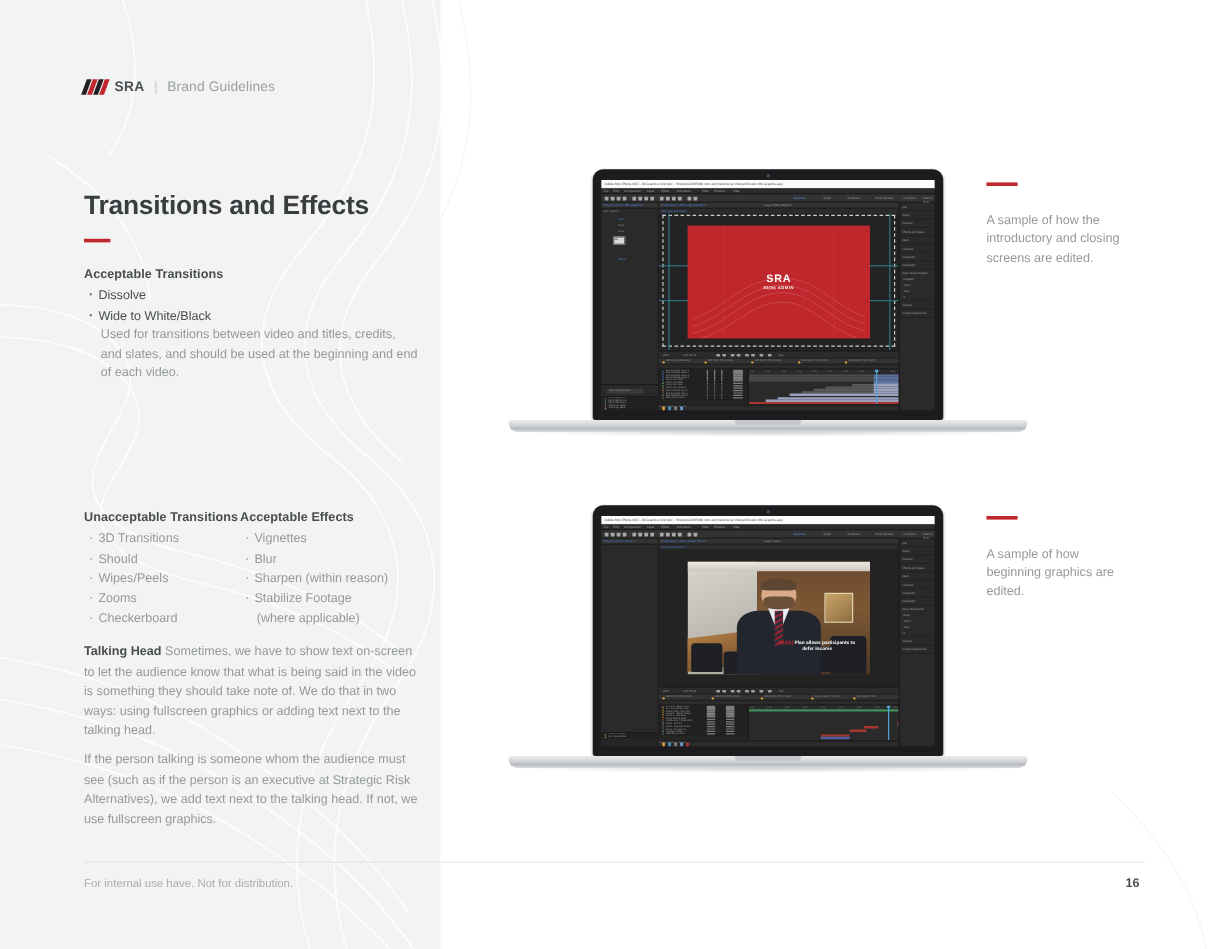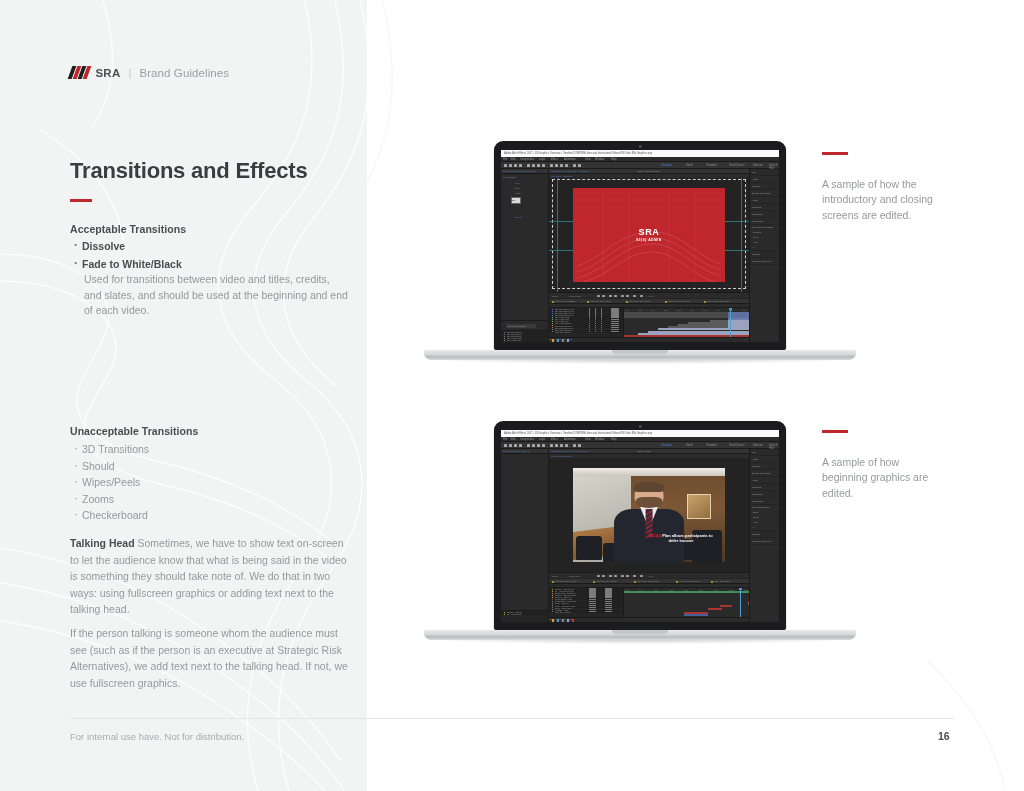--- a/index.html
+++ b/index.html
@@ -34,21 +34,21 @@
   .page-title {
     position:absolute; left:70px; top:158px;
     font-size:22px; font-weight:bold; color:#3a3d40; letter-spacing:-.2px;
   }
   .title-rule { position:absolute; left:70px; top:199px; width:22px; height:2.5px; background:#c0272d; }
 
   
   .copy { position:absolute; left:70px; top:223px; width:280px; }
   .sec-head { font-size:10.5px; font-weight:bold; color:#4a4d50; margin-bottom:4px; letter-spacing:.05px; }
   .bullet-block { margin-bottom:2px; }
-  .bl-item { font-size:10.5px; font-weight:bold; color:#4a4d50; padding-left:12px; position:relative; line-height:15.5px; }
+  .bl-item { font-size:10.5px; font-weight:normal; color:#4a4d50; padding-left:12px; position:relative; line-height:15.5px; }
   .bl-item:before { content:"\00B7"; position:absolute; left:4px; top:-1px; font-weight:bold; color:#6c7073; font-size:12px; }
   .bl-desc { font-size:10.5px; color:#96999c; padding-left:14px; line-height:15.5px; }
 
   
   .two-col { position:absolute; left:70px; top:425px; width:300px; display:flex; }
   .two-col .col-a { width:130px; }
   .two-col .col-b { width:160px; }
   .plain-li { font-size:10.5px; color:#96999c; padding-left:12px; position:relative; line-height:16.5px; }
   .plain-li:before { content:"\00B7"; position:absolute; left:4px; top:-1px; color:#9da1a4; font-size:12px; }
   .plain-cont { font-size:10.5px; color:#96999c; padding-left:14px; line-height:16.5px; }
@@ -241,33 +241,41 @@
 <div class="page-title">Transitions and Effects</div>
 <div class="title-rule"></div>
 
 <div class="copy">
   <div class="sec-head">Acceptable Transitions</div>
 
   <div class="bullet-block">
     <div class="bl-item">Dissolve</div>
   </div>
   <div class="bullet-block">
-    <div class="bl-item">Fade to White/Black</div>
+    <div class="bl-item">Wide to White/Black</div>
     <div class="bl-desc">Used for transitions between video and titles, credits, and slates, and should be used at the beginning and end of each video.</div>
   </div>
 </div>
 
 <div class="two-col">
   <div class="col-a">
     <div class="sec-head">Unacceptable Transitions</div>
     <div class="plain-li">3D Transitions</div>
     <div class="plain-li">Should</div>
     <div class="plain-li">Wipes/Peels</div>
     <div class="plain-li">Zooms</div>
     <div class="plain-li">Checkerboard</div>
+  </div>
+  <div class="col-b">
+    <div class="sec-head">Acceptable Effects</div>
+    <div class="plain-li">Vignettes</div>
+    <div class="plain-li">Blur</div>
+    <div class="plain-li">Sharpen (within reason)</div>
+    <div class="plain-li">Stabilize Footage</div>
+    <div class="plain-cont">(where applicable)</div>
   </div>
 </div>
 
 <div class="para para-1"><b>Talking Head</b><span> Sometimes, we have to show text on-screen to let the audience know that what is being said in the video is something they should take note of. We do that in two ways: using fullscreen graphics or adding text next to the talking head.</span></div>
 <div class="para para-2">If the person talking is someone whom the audience must see (such as if the person is an executive at Strategic Risk Alternatives), we add text next to the talking head. If not, we use fullscreen graphics.</div>
 
 <div class="laptop laptop-1">
   <div class="lid">
     <span class="cam"></span>
     <div class="screen">

